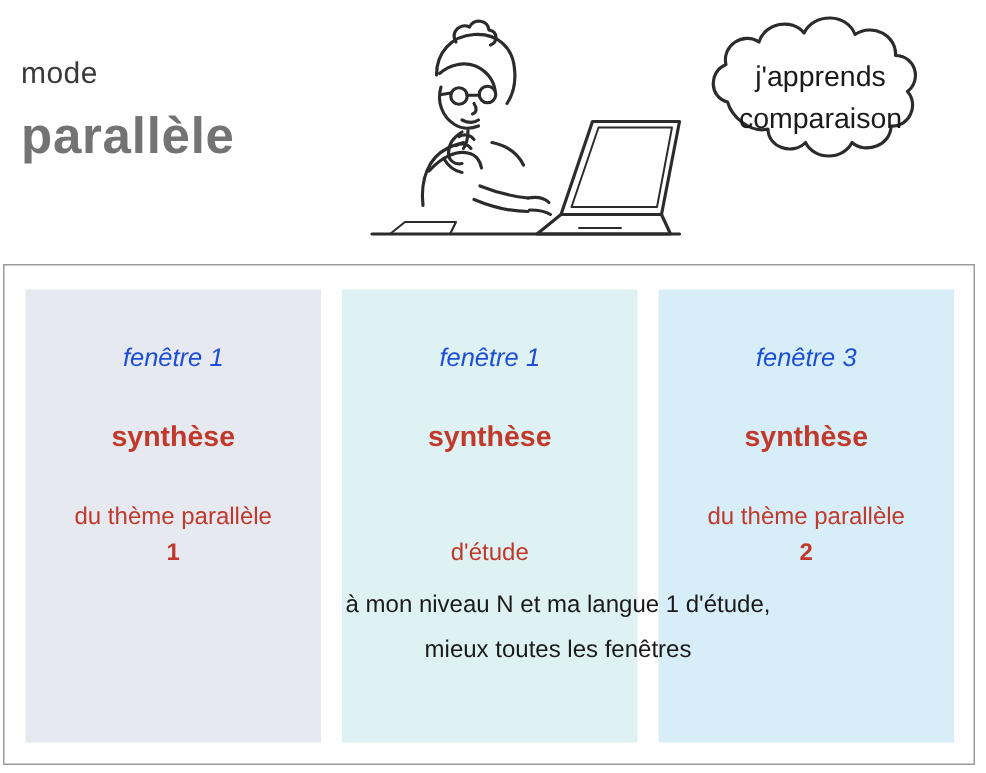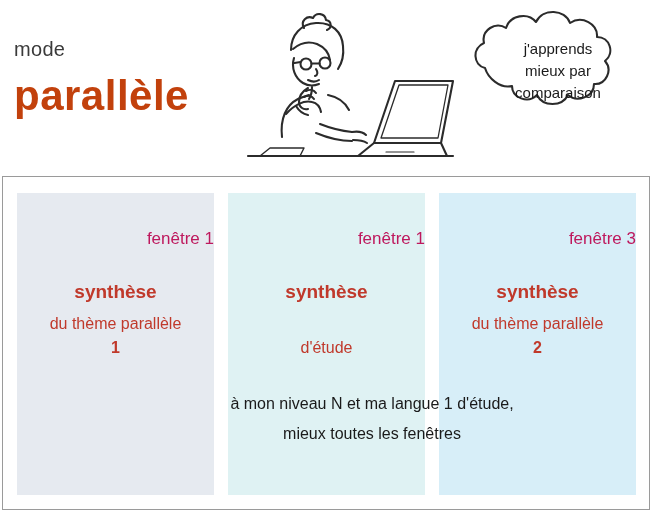--- a/index.html
+++ b/index.html
@@ -27,42 +27,42 @@
     left: 14px;
     top: 38px;
     font-size: 20px;
     color: #3a3a3a;
     letter-spacing: 0.3px;
   }
   #mode-title {
     position: absolute;
     left: 14px;
     top: 72px;
-    font-size: 42px;
+    font-size: 34px;
     font-weight: bold;
-    color: #c2410c;
+    color: #737373;
     letter-spacing: 0.5px;
   }
 
   
   #thought-bubble {
     position: absolute;
     left: 447px;
     top: 10px;
     width: 200px;
     height: 115px;
   }
   #thought-bubble svg { display: block; }
   #bubble-text {
     position: absolute;
-    left: 11px;
+    left: 0;
     top: 28px;
     width: 200px;
     text-align: center;
-    font-size: 15px;
+    font-size: 19px;
     color: #1a1a1a;
     line-height: 1.45;
   }
   #bubble-text div { white-space: nowrap; }
 
   
   #person {
     position: absolute;
     left: 208px;
     top: 6px;
@@ -97,37 +97,38 @@
   }
   .col-1 { background: #e6eaf0; }
   .col-2 { background: #dff2f3; }
   .col-3 { background: #d7eef8; }
 
   .col-head {
     position: absolute;
     top: 36px;
     left: 0;
     width: 100%;
-    text-align: right;
+    text-align: center;
     font-size: 17px;
-    color: #be185d;
+    color: #1d4ed8;
+    font-style: italic;
   }
   .col-synth {
     position: absolute;
     top: 88px;
     left: 0;
     width: 100%;
     text-align: center;
     font-size: 19px;
     font-weight: bold;
     color: #c0392b;
   }
   .col-sub {
     position: absolute;
-    top: 119px;
+    top: 140px;
     left: 0;
     width: 100%;
     text-align: center;
     font-size: 16px;
     color: #c0392b;
     line-height: 1.5;
   }
   .col-sub .b { font-weight: bold; }
 
   #footer-note {
@@ -216,21 +217,20 @@
                c12 -8 28 1 27 14
                c13 0 18 16 8 24
                c8 9 1 24 -11 23
                c0 13 -17 19 -26 11
                c-6 12 -25 12 -31 0
                c-9 9 -25 3 -25 -9
                c-12 3 -24 -8 -27 -18 z"></path>
     </svg>
     <div id="bubble-text">
       <div>j'apprends</div>
-      <div>mieux par</div>
       <div>comparaison</div>
     </div>
   </div>
 </div>
 
 <div id="panel">
 
   <div id="columns">
 
     <div class="col col-1">

